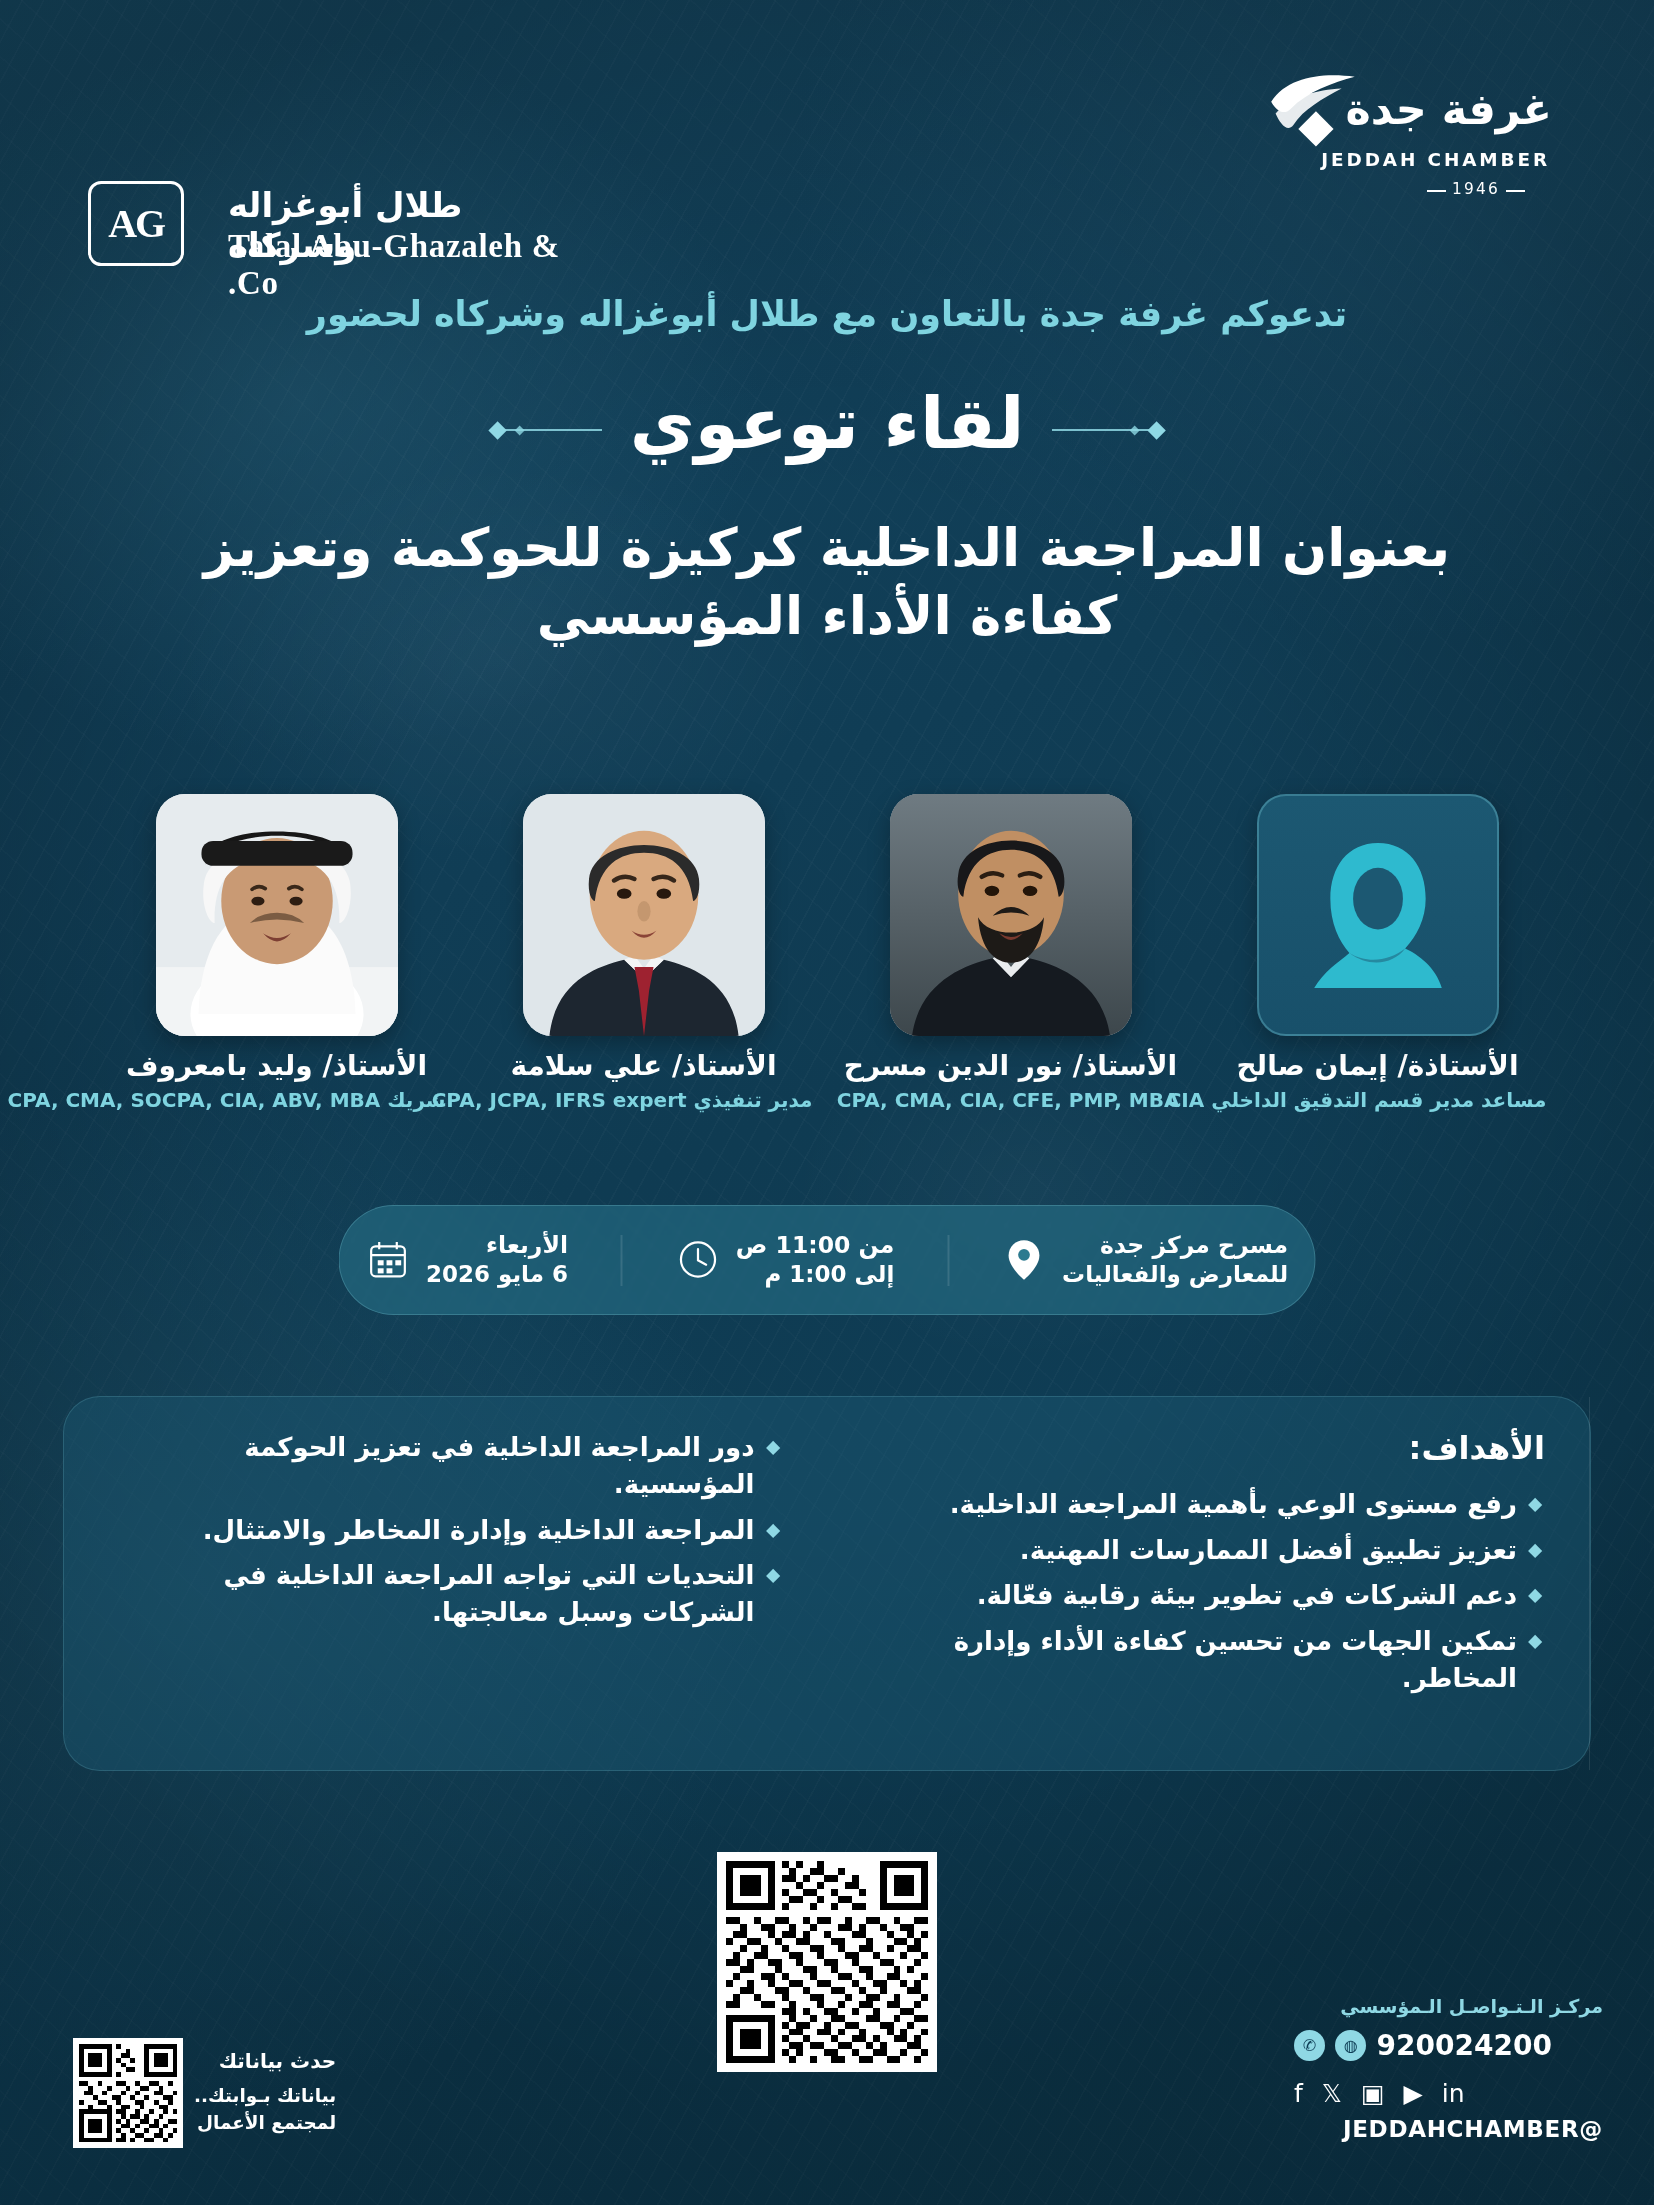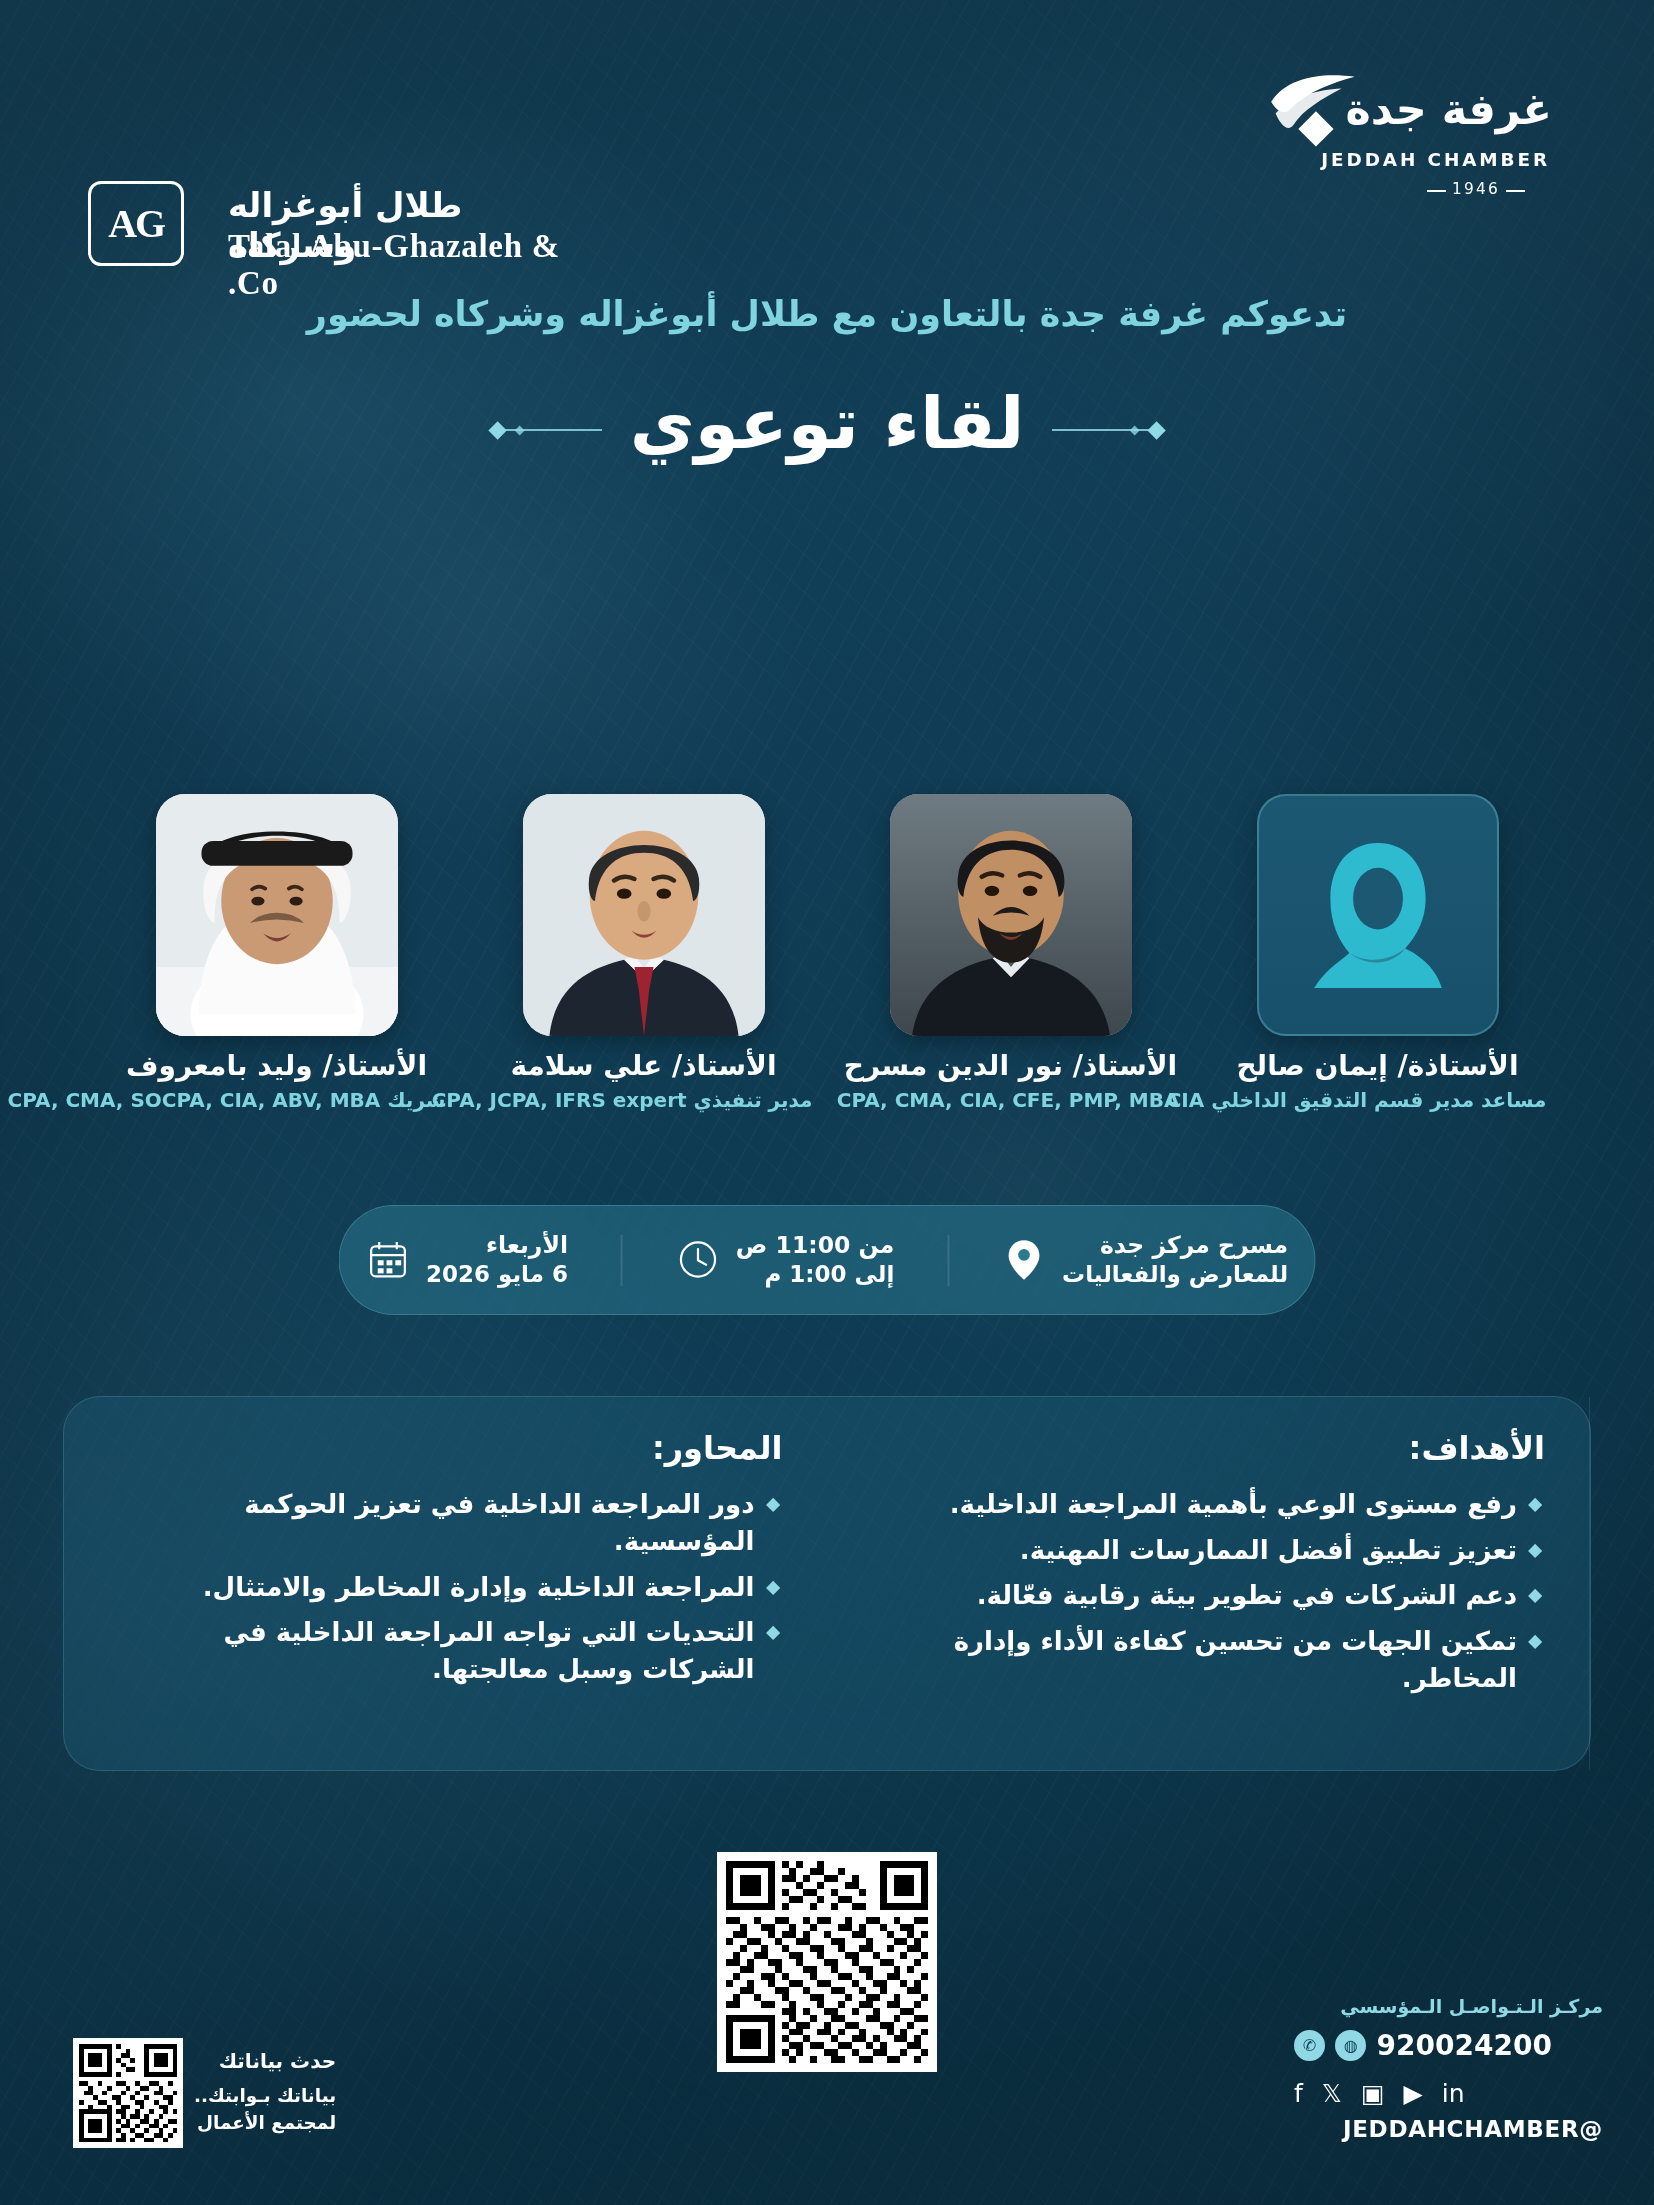--- a/index.html
+++ b/index.html
@@ -196,20 +196,21 @@
           <i class="dia2"></i>
         </span>
       <span>لقاء توعوي</span>
       <span class="orn left">
           <i class="dia"></i>
           <i class="dia2"></i>
         </span>
     </div>
   </div>
 
+  <div class="subtitle">بعنوان المراجعة الداخلية كركيزة للحوكمة وتعزيز كفاءة الأداء المؤسسي</div>
 
   <div class="speakers">
 
     <div class="speaker">
       <div class="photo">
         <svg class="face-svg" viewBox="0 0 330 330">
           <rect width="330" height="330" fill="#e6ebee"></rect>
           <rect y="236" width="330" height="94" fill="#f2f4f5"></rect>
           <ellipse cx="165" cy="300" rx="118" ry="80" fill="#ffffff"></ellipse>
           <path d="M58 300 C60 212 94 150 165 150 C236 150 270 212 272 300 Z" fill="#fbfbfb"></path>
@@ -342,21 +343,20 @@
       <span class="info-txt">
         <span class="info-l1" style="display:block">مسرح مركز جدة</span>
         <span class="info-l2" style="display:block">للمعارض والفعاليات</span>
       </span>
     </div>
   </div>
 
   <div class="panels">
 
     <div class="panel">
-      <h3>المحاور:</h3>
       <ul>
         <li>دور المراجعة الداخلية في تعزيز الحوكمة المؤسسية.</li>
         <li>المراجعة الداخلية وإدارة المخاطر والامتثال.</li>
         <li>التحديات التي تواجه المراجعة الداخلية في الشركات وسبل معالجتها.</li>
       </ul>
     </div>
 
     <div class="panel">
       <h3>الأهداف:</h3>
       <ul>

